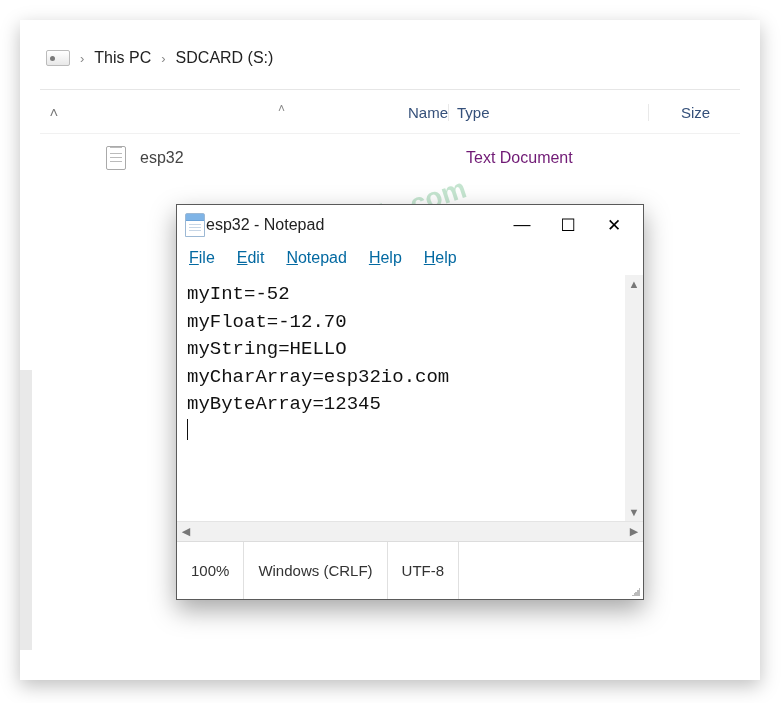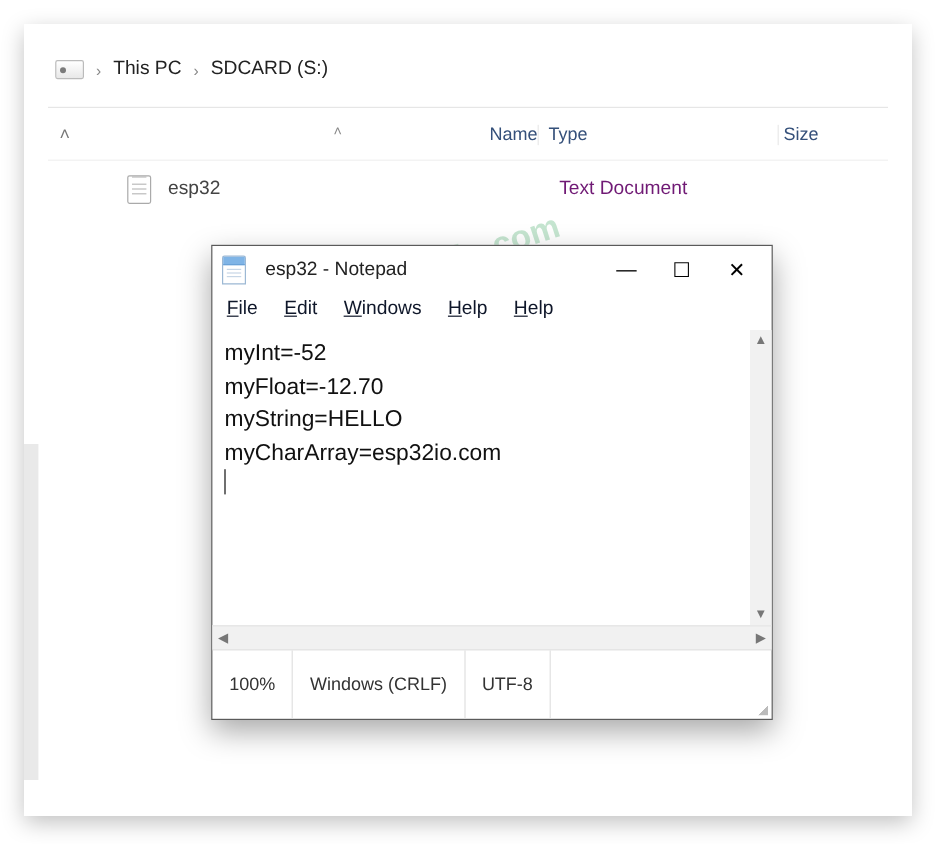--- a/index.html
+++ b/index.html
@@ -76,21 +76,21 @@
     text-align: right;
   }
   .sort-caret {
     position: absolute;
     left: 210px;
     top: -2px;
     font-size: 12px;
     color: #888;
   }
   .col-type { flex: 0 0 200px; padding-left: 8px; border-left: 1px solid #e9e9e9; }
-  .col-size { flex: 0 0 60px;  padding-left: 4px; border-left: 1px solid #e9e9e9; }
+  .col-size { flex: 0 0 60px;  padding-left: 32px; border-left: 1px solid #e9e9e9; }
   .filerow {
     display: flex;
     align-items: center;
     padding: 12px 0;
     color: #444;
     font-size: 16px;
   }
   .file-icon {
     width: 20px; height: 24px;
     border: 1px solid #aaa;
@@ -121,21 +121,21 @@
     left: 176px; top: 204px;
     width: 468px;
     background: #fff;
     border: 1px solid #5a5a5a;
     box-shadow: 0 10px 24px rgba(0,0,0,0.35);
   }
   .np-title {
     display: flex;
     align-items: center;
     padding: 6px 6px 4px 8px;
-    gap: 16px;
+    gap: 1px;
   }
   .np-icon {
     width: 20px; height: 24px;
     background: #fff;
     border: 1px solid #9cb8d4;
     border-radius: 2px 2px 0 0;
     position: relative;
   }
   .np-icon::before {
     content:"";
@@ -154,33 +154,33 @@
   .np-ctrl {
     width: 46px; height: 28px;
     display:flex; align-items:center; justify-content:center;
     font-size: 17px;
     font-family: "Segoe UI Symbol", sans-serif;
   }
   .np-menu {
     display:flex; gap: 22px;
     padding: 6px 10px 8px 12px;
     font-size: 16px;
-    color:#0f172a;
+    color:#0369a1;
   }
   .np-menu span { position:relative; }
   .np-menu span::first-letter { text-decoration: underline; }
   .np-body-wrap { position:relative; }
   .np-body {
     padding: 6px 10px 4px 10px;
     font-size: 19px;
     line-height: 1.45;
     color:#111;
     height: 246px;
     overflow:hidden;
-    font-family: Liberation Sans, sans-serif;
+    font-family: Liberation Mono, monospace;
   }
   .np-body .cursor {
     border-right: 1px solid #111;
     display:inline-block;
     height: 1.1em;
     vertical-align: -2px;
   }
   .np-vscroll {
     position:absolute; right:0; top:0; bottom:20px;
     width:18px; background:#f1f1f1;
@@ -279,30 +279,31 @@
     <span class="np-title-text">esp32 - Notepad</span>
     <div class="np-ctrls">
       <div class="np-ctrl">—</div>
       <div class="np-ctrl">☐</div>
       <div class="np-ctrl">✕</div>
     </div>
   </div>
   <div class="np-menu">
     <span>File</span>
     <span>Edit</span>
-    <span>Windows</span>
+    <span>Notepad</span>
     <span>Help</span>
     <span>Help</span>
   </div>
   <div class="np-body-wrap">
     <div class="np-body">
       <div>myInt=-52</div>
       <div>myFloat=-12.70</div>
       <div>myString=HELLO</div>
       <div>myCharArray=esp32io.com</div>
+      <div>myByteArray=12345</div>
       <div><span class="cursor"></span></div>
     </div>
     <div class="np-vscroll">
       <div class="arrow">▲</div>
       <div style="flex:1"></div>
       <div class="arrow" style="position:absolute;bottom:0;left:0;right:0">▼</div>
     </div>
     <div class="np-hscroll">
       <div class="arrow">◀</div>
       <div class="arrow">▶</div>

